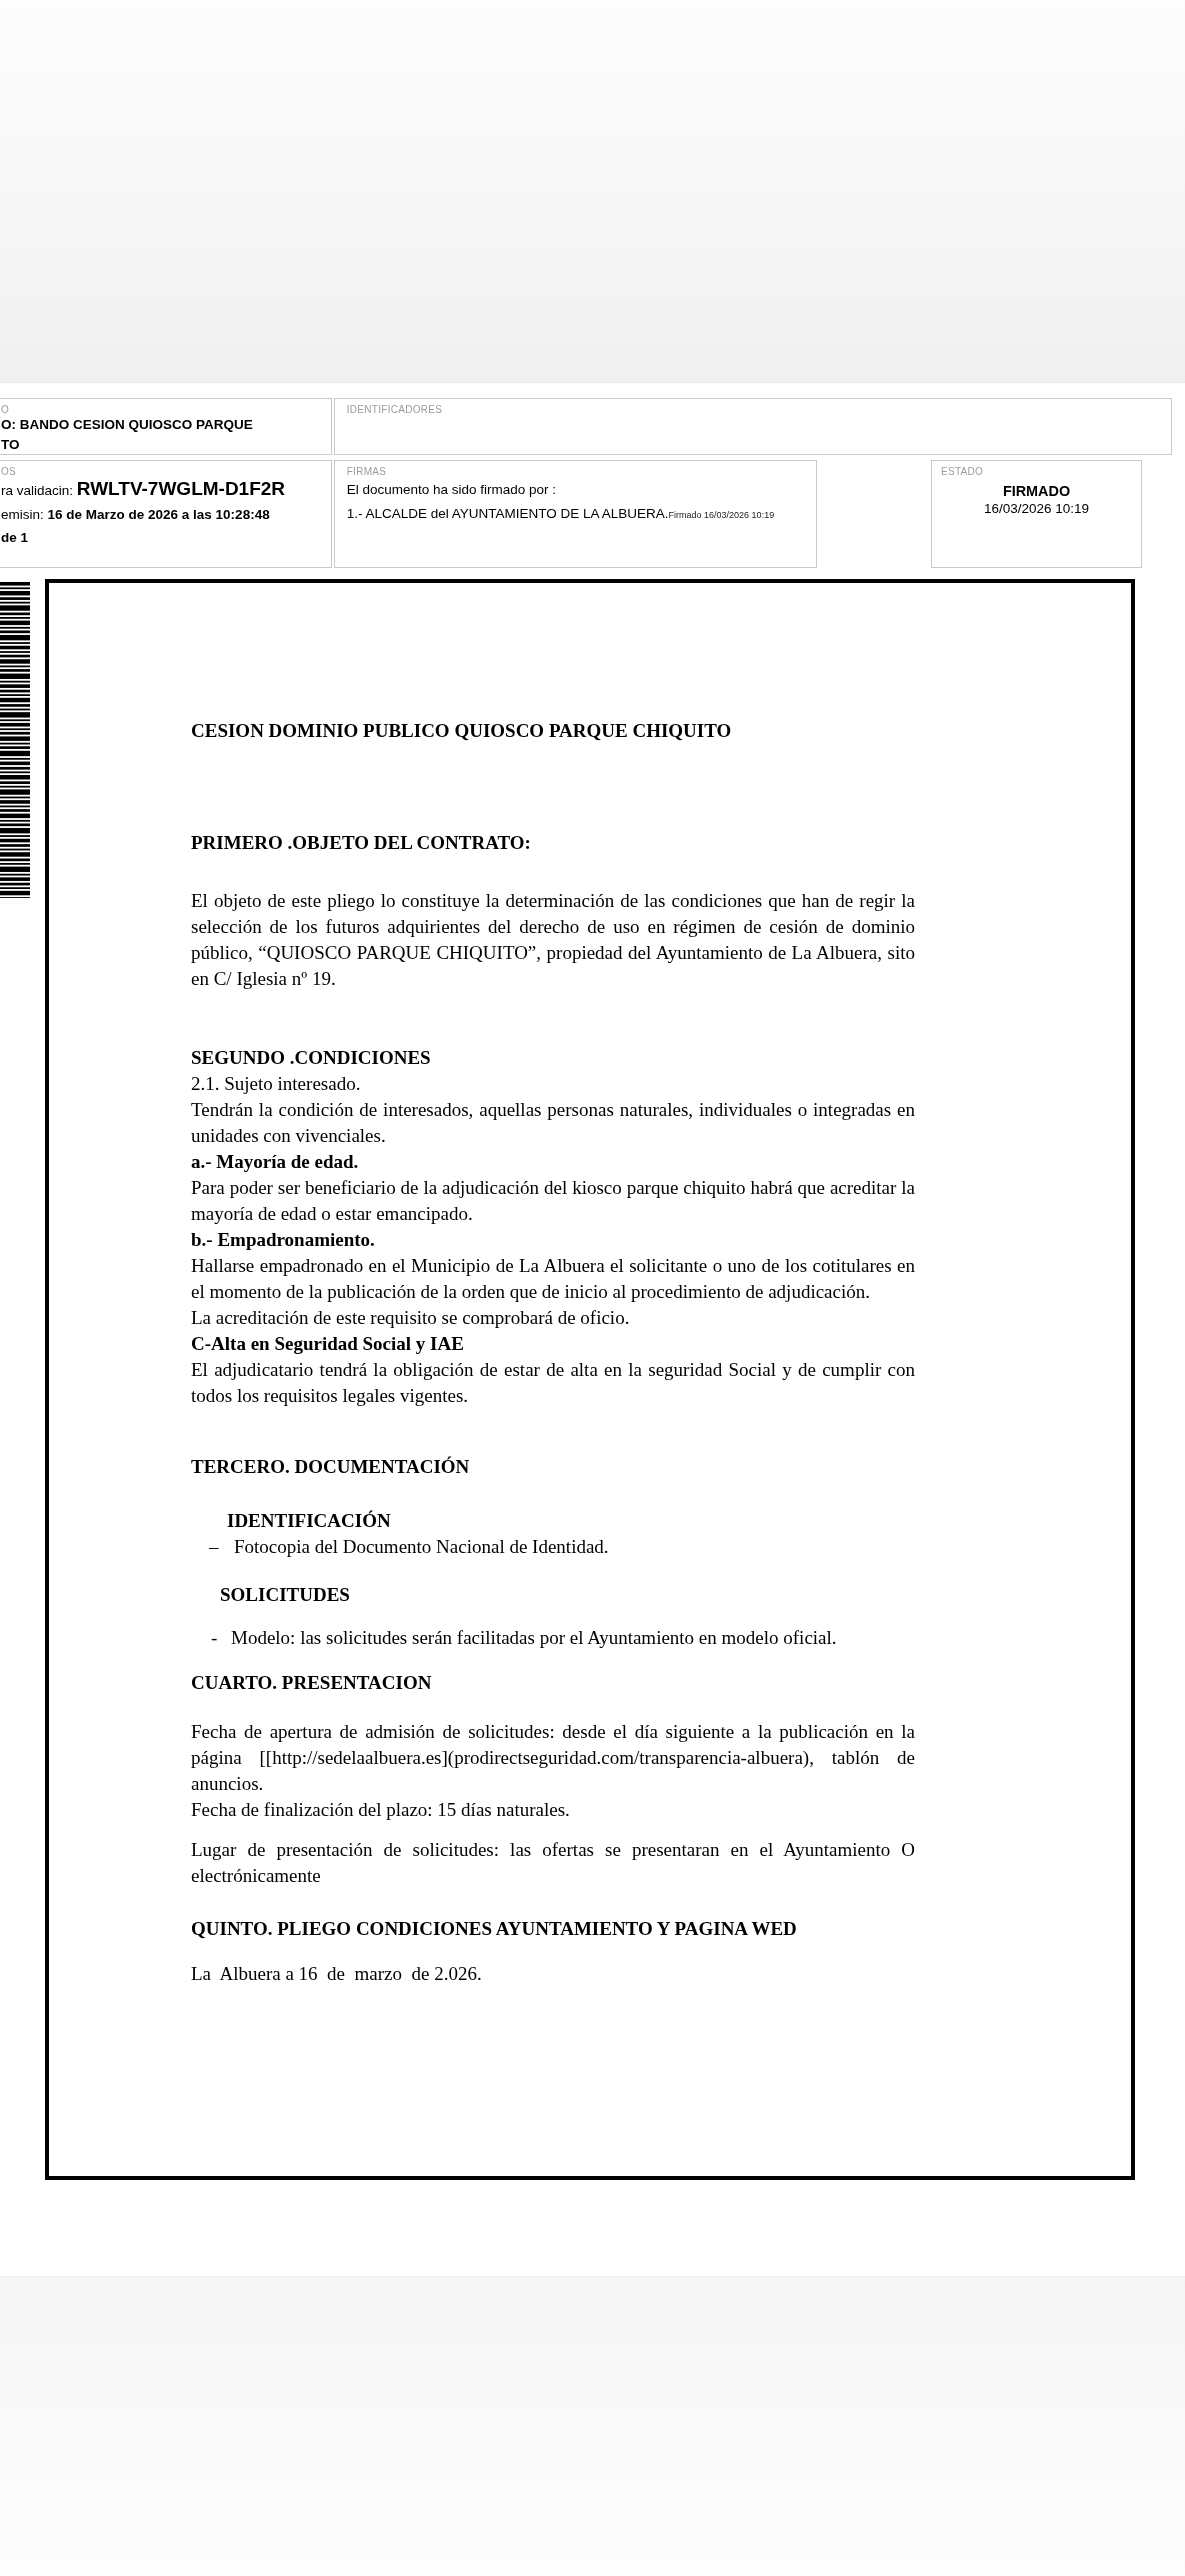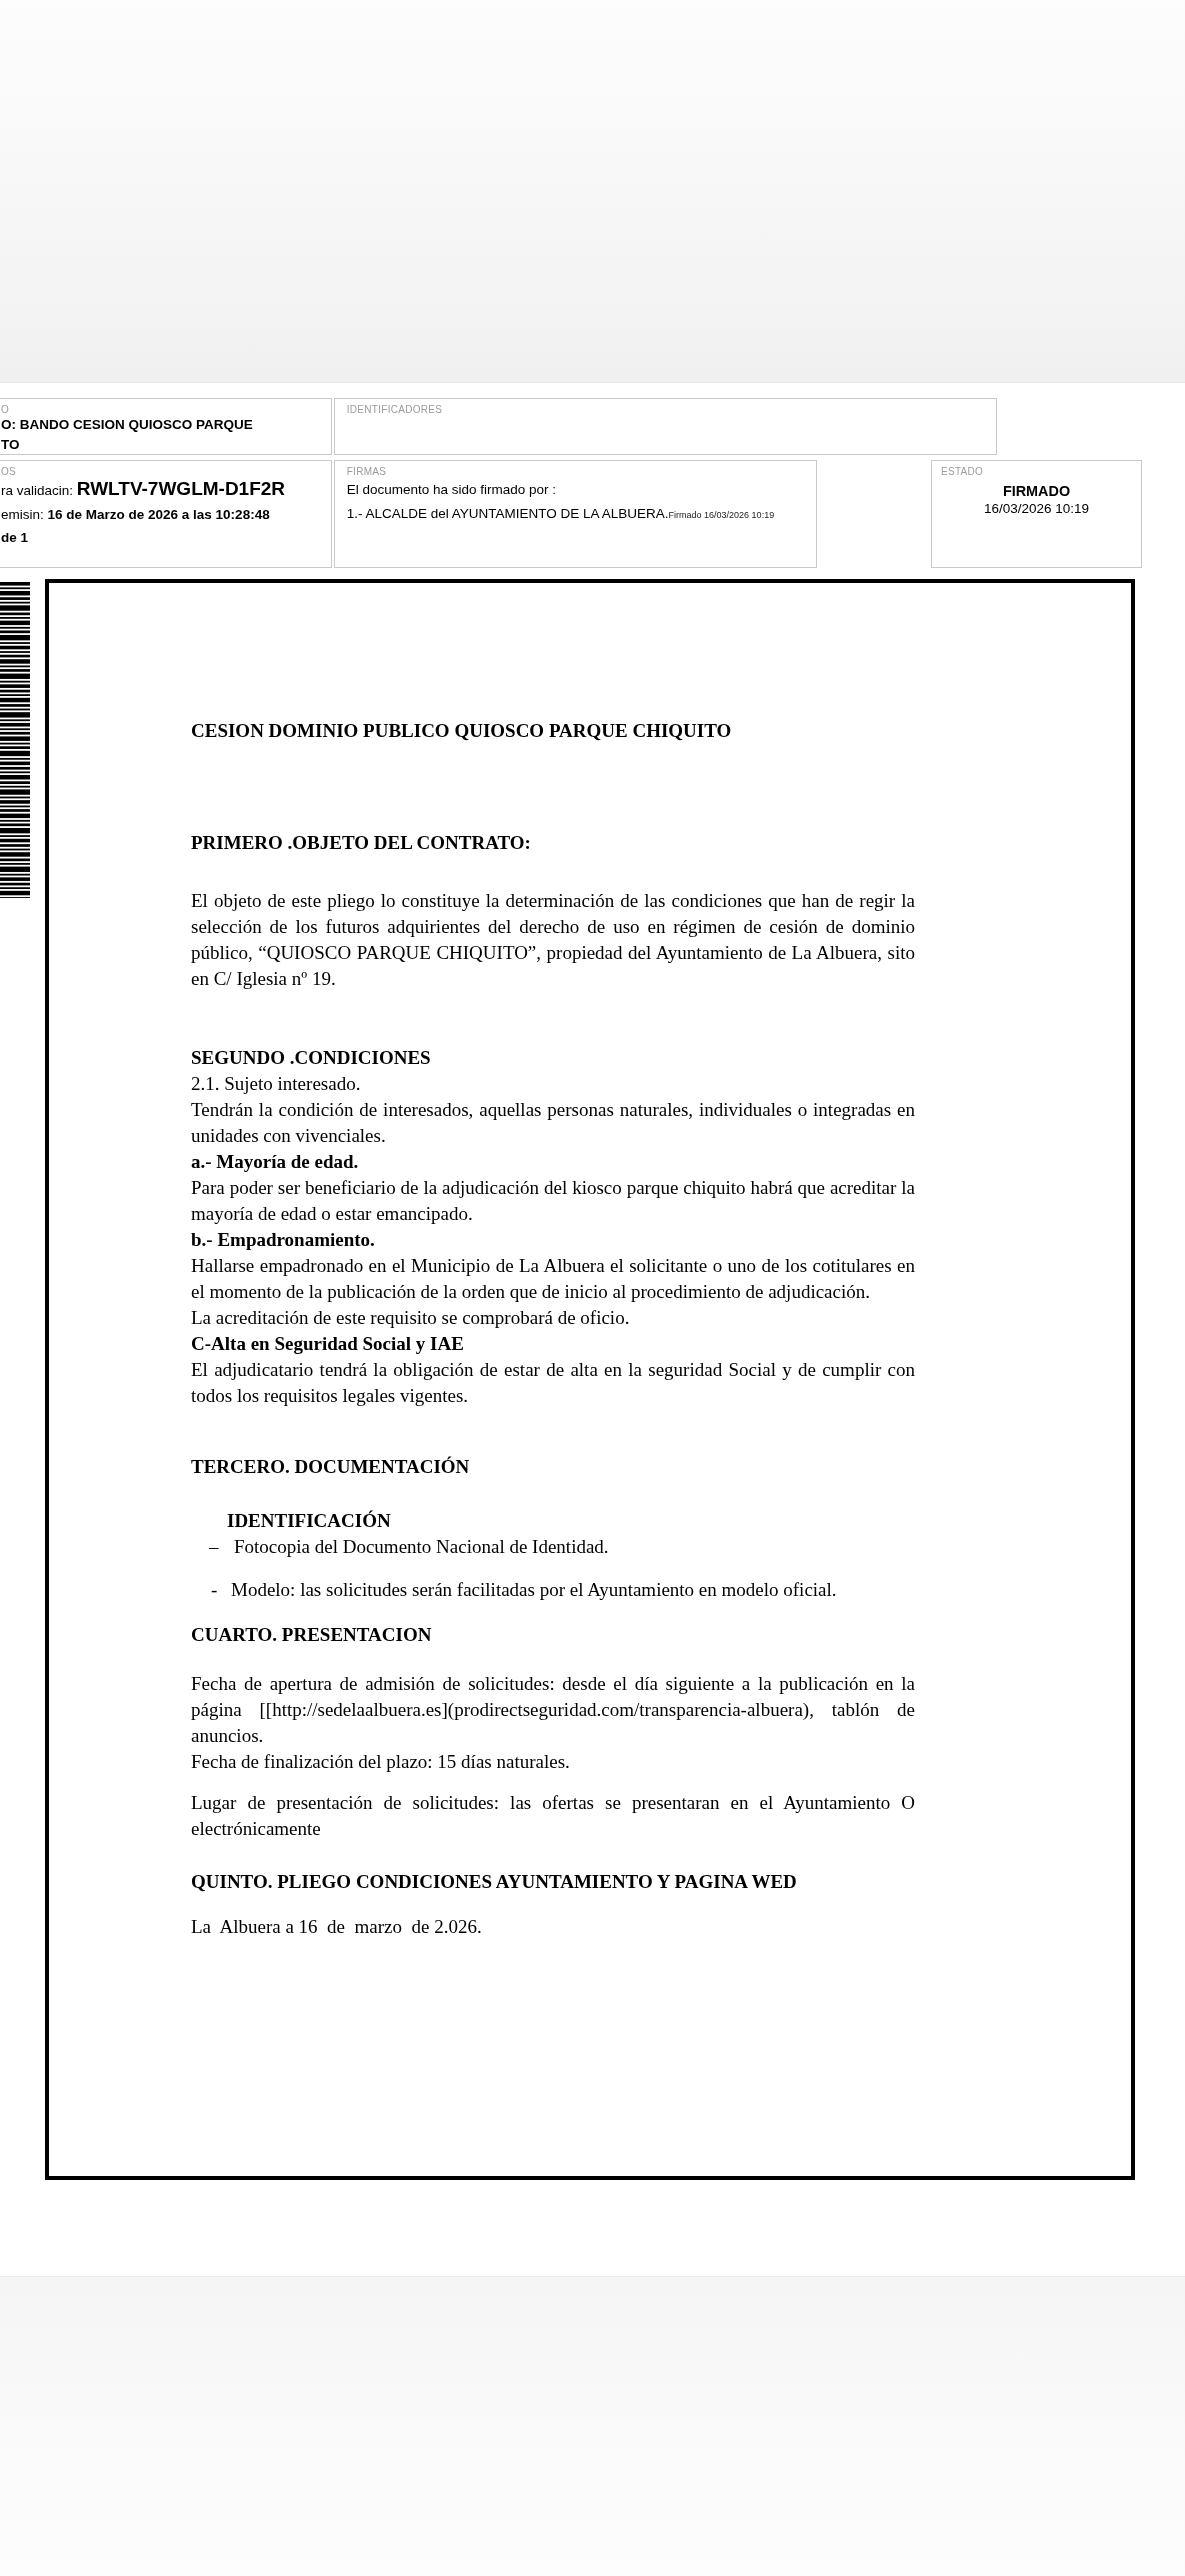--- a/index.html
+++ b/index.html
@@ -30,21 +30,21 @@
     position: absolute;
     border: 0.9px solid #c9c9c9;
     background: #fff;
     overflow: hidden;
   }
   .hcell .lbl {
     font-size: 10px; color: #9b9b9b; letter-spacing: 0.3px;
   }
   .cell-doc-title   { left: -1.8px;  top: 398px; width: 334px; height: 57px;  padding: 4.5px 7.2px 0 1.8px; }
   .cell-validation  { left: -1.8px;  top: 460px; width: 334px; height: 108px; padding: 5.4px 7.2px 0 1.8px; }
-  .cell-identifiers { left: 334px; top: 398px; width: 663px; height: 57px;  padding: 5.4px 10.8px 0 11.7px; }
+  .cell-identifiers { left: 334px; top: 398px; width: 838px; height: 57px;  padding: 5.4px 10.8px 0 11.7px; }
   .cell-signatures  { left: 334px; top: 460px; width: 483px; height: 108px; padding: 5.4px 10.8px 0 11.7px; }
   .cell-status      { left: 931px;top: 460px; width: 211px; height: 108px; padding: 5.4px 9px 0 9px; }
 
   .cell-doc-title .title-line {
     font-weight: bold; font-size: 13.5px; line-height: 19px; margin-top: 0.9px;
   }
   .cell-validation .vline { font-size: 13.5px; line-height: 23.4px; white-space: nowrap; }
   .cell-validation .code  { font-weight: bold; font-size: 19px; }
   .cell-validation .bval  { font-weight: bold; }
   .cell-signatures .sline { font-size: 13.5px; line-height: 21.6px; margin-top: 1.8px; }
@@ -210,20 +210,21 @@
     <div>La acreditación de este requisito se comprobará de oficio.</div>
     <div class="h-bold">C-Alta en Seguridad Social y IAE</div>
     <div class="para">El adjudicatario tendrá la obligación de estar de alta en la seguridad Social y de cumplir con todos los requisitos legales vigentes.</div>
 
     <div class="h-bold m-tercero-h">TERCERO. DOCUMENTACIÓN</div>
     <div class="ind-identificacion">IDENTIFICACIÓN</div>
     <div class="li">
       <span class="dash">–</span>
       <span>Fotocopia del Documento Nacional de Identidad.</span>
     </div>
+    <div class="ind-solicitudes">SOLICITUDES</div>
     <div class="li2">
       <span class="dash">-</span>
       <span>Modelo: las solicitudes serán facilitadas por el Ayuntamiento en modelo oficial.</span>
     </div>
 
     <div class="h-bold m-cuarto-h">CUARTO. PRESENTACION</div>
     <div class="para m-cuarto-p1">Fecha de apertura de admisión de solicitudes: desde el día siguiente a la publicación en la página [[http://sedelaalbuera.es](prodirectseguridad.com/transparencia-albuera), tablón de anuncios.</div>
     <div>Fecha de finalización del plazo: 15 días naturales.</div>
     <div class="para m-cuarto-p3">Lugar de presentación de solicitudes: las ofertas se presentaran en el Ayuntamiento O electrónicamente</div>
 

